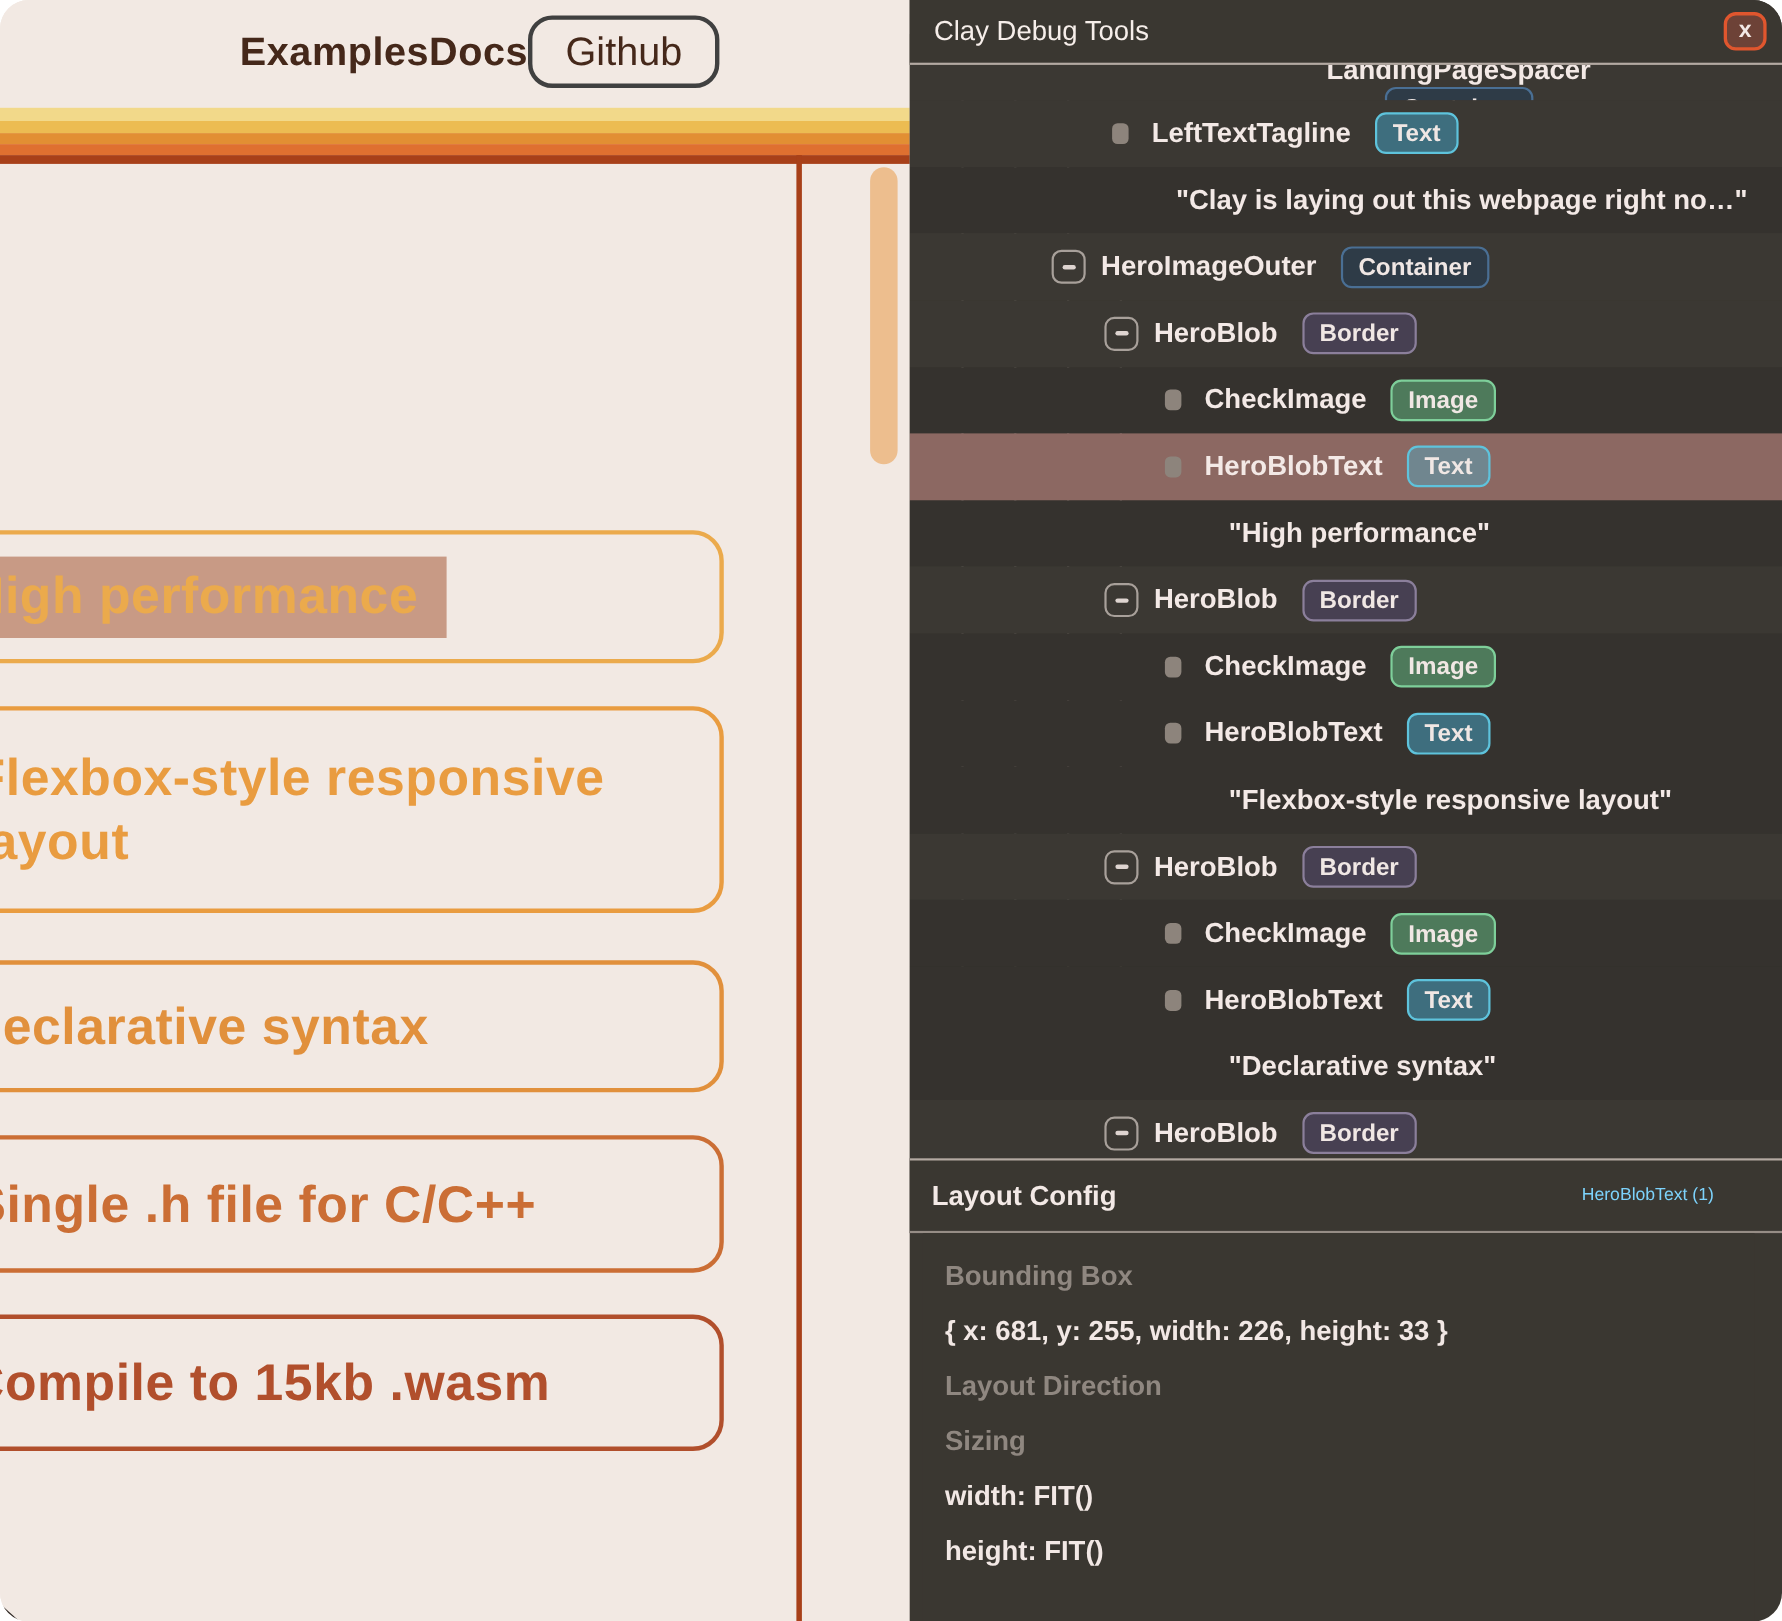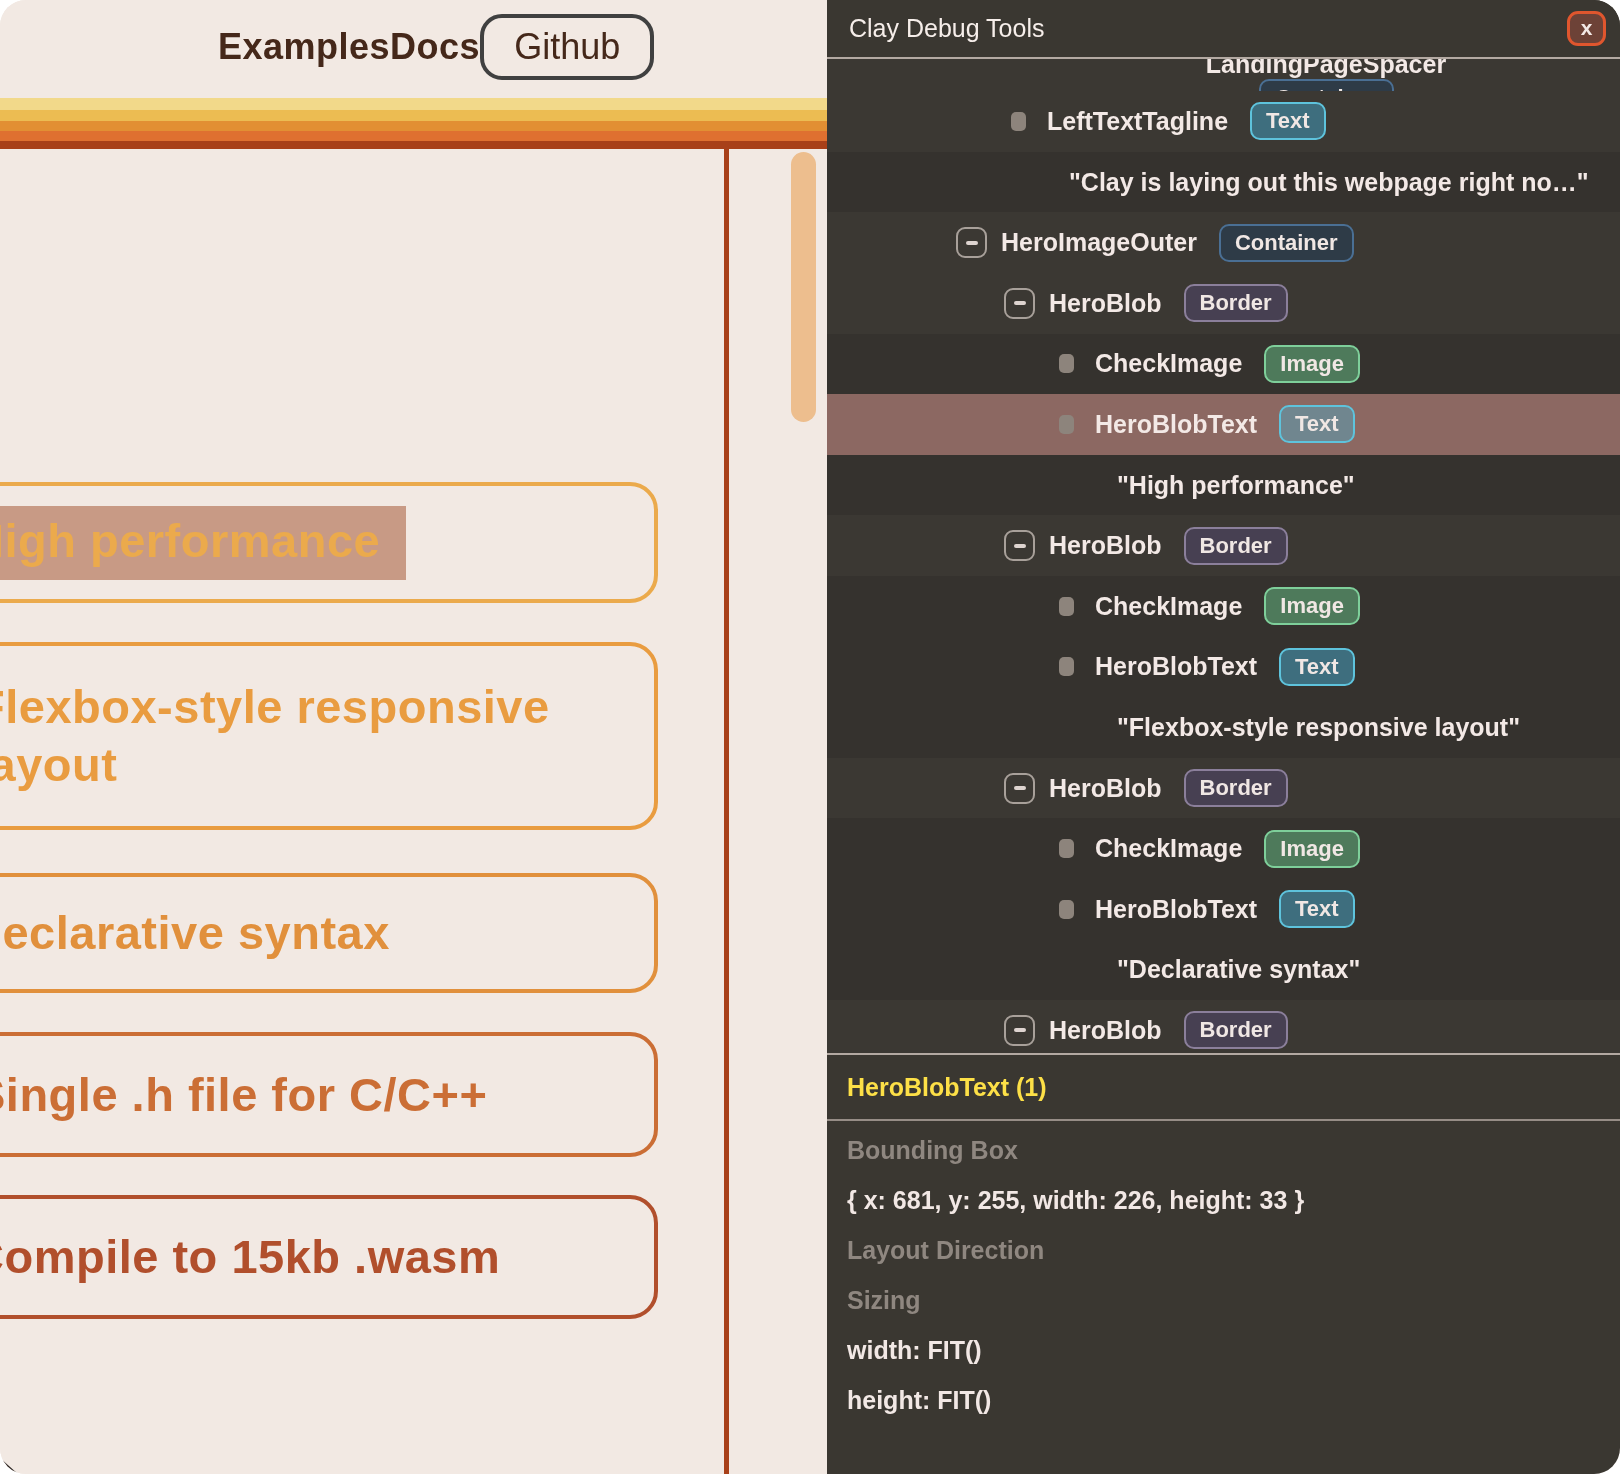--- a/index.html
+++ b/index.html
@@ -57,22 +57,22 @@
     width:39px;height:35px;background:#6d4237;border:3px solid #e0562e;border-radius:11px;
     display:flex;align-items:center;justify-content:center;cursor:pointer;
     font-size:21px;font-weight:700;color:#f3e9e6;line-height:1;padding-bottom:3px;
   }
   #config-bar{
     position:absolute;left:0;top:1053px;width:793px;height:68px;background:#3a3731;z-index:10;
     border-top:2px solid #b3a9a2;border-bottom:2px solid #968d86;
     display:flex;align-items:center;padding:0 62px 0 20px;
   }
   #config-title{font-size:25px;font-weight:700;color:#f3e9e6;flex:1;}
-  #config-selected{font-size:25px;font-weight:700;color:#fde047;}
-  #config-body{position:absolute;left:0;top:1121px;width:756px;height:353px;background:#3a3731;z-index:10;padding:4px 20px 0 20px;}
+  #config-selected{font-size:16px;font-weight:400;color:#7dd3fc;}
+  #config-body{position:absolute;left:12px;top:1121px;width:756px;height:353px;background:#3a3731;z-index:10;padding:14px 20px 0 20px;}
   .cfg-line{height:50px;display:flex;align-items:center;font-size:25px;font-weight:600;}
   .cfg-label{color:#8f8780;}
   .cfg-value{color:#f2e8e5;}
 </style>
 </head>
 <body>
 
 <div id="window">
 
   <div id="page">
@@ -219,20 +219,21 @@
           </div>
           <span class="tlabel">HeroBlob</span>
           <span class="badge" style="background: rgb(71, 64, 82); border-color: rgb(139, 127, 155);">Border</span>
         </div>
       </div>
     <div id="debug-header">
       <span id="debug-title">Clay Debug Tools</span>
       <span id="close-btn">x</span>
     </div>
     <div id="config-bar">
+      <span id="config-title">Layout Config</span>
       <span id="config-selected">HeroBlobText (1)</span>
     </div>
     <div id="config-body">
         <div class="cfg-line cfg-label">Bounding Box</div>
         <div class="cfg-line cfg-value">{ x: 681, y: 255, width: 226, height: 33 }</div>
         <div class="cfg-line cfg-label">Layout Direction</div>
         <div class="cfg-line cfg-label">Sizing</div>
         <div class="cfg-line cfg-value">width: FIT()</div>
         <div class="cfg-line cfg-value">height: FIT()</div>
       </div>

